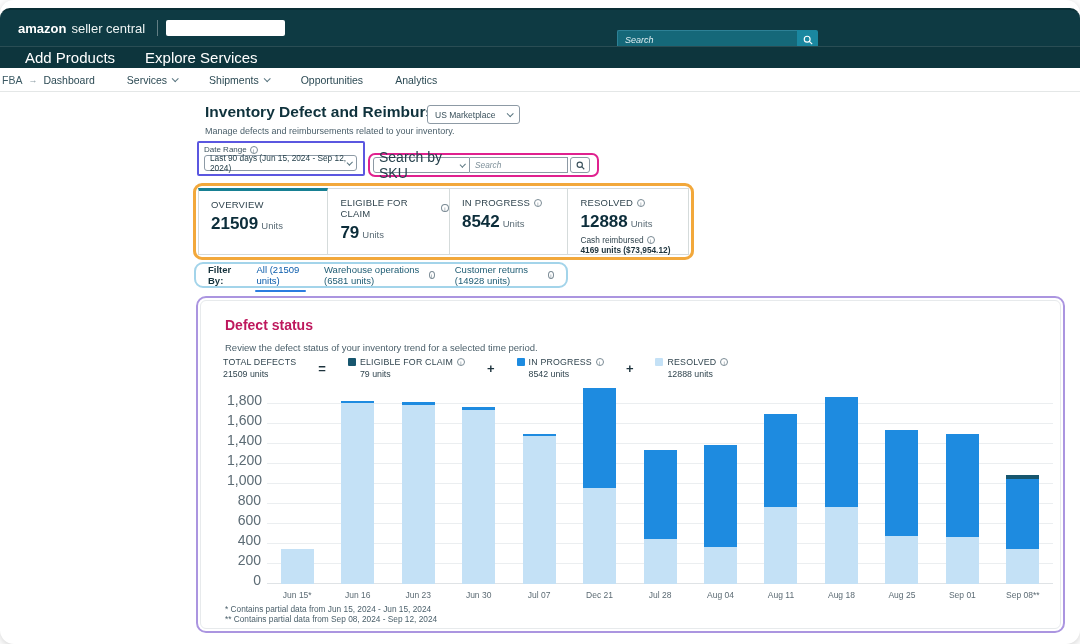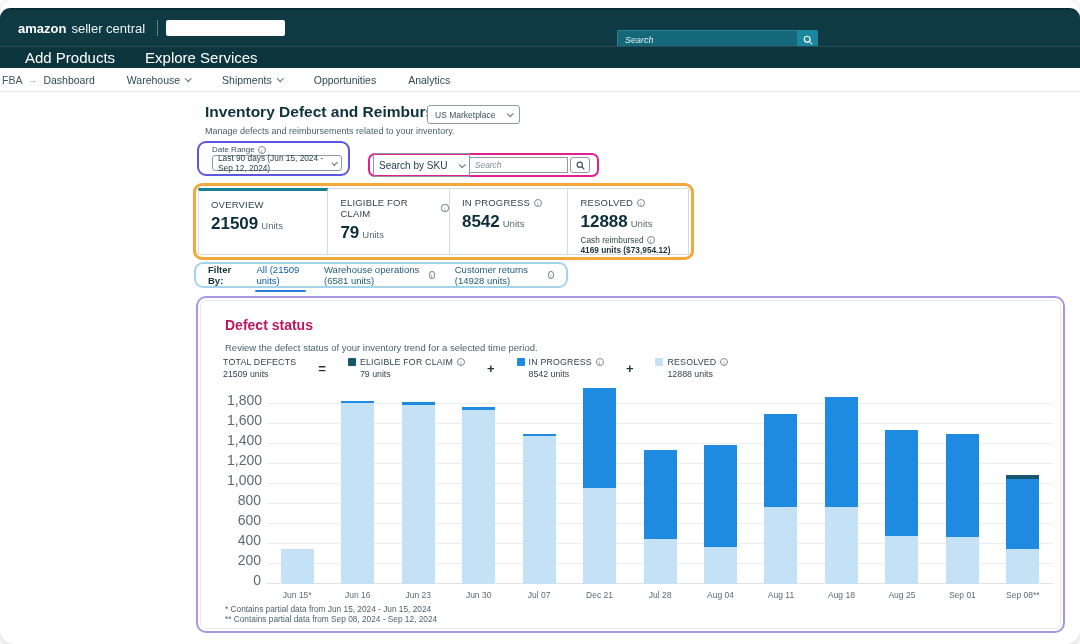--- a/index.html
+++ b/index.html
@@ -25,25 +25,25 @@
   .nav3 .arrow { margin:0 6px; color:#8a9ba3; font-size:9px; }
   .nav3 .item { margin-right:32px; display:flex; align-items:center; gap:5px; cursor:pointer; }
   .chev { display:inline-block; width:5px; height:5px; border-right:1.4px solid #5a7680; border-bottom:1.4px solid #5a7680; transform:rotate(45deg) translateY(-1px); }
 
   
   .page-title { position:absolute; left:205px; top:103px; font-size:15.5px; font-weight:600; color:#0f323c; }
   .mkt-select { position:absolute; left:427px; top:105px; width:93px; height:19px; border:1px solid #8d9aa5; border-radius:3px; background:#fff; font-size:8.5px; color:#39505b; display:flex; align-items:center; justify-content:space-between; padding:0 7px; cursor:pointer; }
   .page-sub { position:absolute; left:205px; top:126px; font-size:9px; color:#4a5f6a; }
 
   
-  .daterange-box { position:absolute; left:197px; top:141px; width:153px; height:35px; border:2.5px solid #5b57e0; border-radius:9px; background:#fff; padding:2px 6px 0 13px; }
+  .daterange-box { position:absolute; left:197px; top:141px; width:168px; height:35px; border:2.5px solid #5b57e0; border-radius:2px; background:#fff; padding:2px 6px 0 5px; }
   .daterange-box .lbl { font-size:8px; color:#39505b; display:flex; align-items:center; gap:3px; }
   .daterange-box .sel { margin-top:1px; height:16px; border:1px solid #8d9aa5; border-radius:3px; font-size:8.3px; color:#26414c; display:flex; align-items:center; justify-content:space-between; padding:0 5px; cursor:pointer; }
   .sku-box { position:absolute; left:368px; top:153px; width:231px; height:24px; border:2.5px solid #e0218f; border-radius:7px; background:#fff; display:flex; align-items:center; padding:0 3px; gap:0; }
-  .sku-box .sel { width:97px; height:24px; border:1px solid #8d9aa5; border-radius:3px 0 0 3px; font-size:10px; color:#26414c; display:flex; align-items:center; justify-content:space-between; padding:0 5px; cursor:pointer; }
+  .sku-box .sel { width:97px; height:16px; border:1px solid #8d9aa5; border-radius:3px 0 0 3px; font-size:14px; color:#26414c; display:flex; align-items:center; justify-content:space-between; padding:0 5px; cursor:pointer; }
   .sku-box .inp { width:98px; height:16px; border:1px solid #8d9aa5; border-left:none; font-size:8.3px; font-style:italic; color:#7e909a; display:flex; align-items:center; padding:0 5px; }
   .sku-box .btn { width:20px; height:16px; margin-left:2px; border:1px solid #8d9aa5; border-radius:3px; background:#fff; color:#39505b; display:flex; align-items:center; justify-content:center; cursor:pointer; }
 
   
   .stats-box { position:absolute; left:193px; top:183px; width:501px; height:77px; border:3px solid #f2a83b; border-radius:9px; background:#fff; display:flex; padding:2px; }
   .stat-card { border:1px solid #d5dbdb; border-left:none; background:#fff; padding:8px 0 0 12px; position:relative; }
   .stat-card:first-child { border-left:1px solid #d5dbdb; border-top:3px solid #178093; }
   .stat-card .lab { font-size:9.5px; color:#31454f; letter-spacing:.2px; display:flex; align-items:center; gap:4px; }
   .stat-card .val { margin-top:4px; font-size:17px; font-weight:bold; color:#0c2d3a; }
   .stat-card .val .unit { font-size:9.5px; font-weight:normal; color:#5a6b75; margin-left:3px; }
@@ -108,21 +108,21 @@
     <a href="#">Explore Services</a>
   </div>
 
   <div class="nav3">
     <span class="crumb">FBA</span>
     <span class="arrow">→</span>
     <span class="item">
         <span>Dashboard</span>
       </span>
     <span class="item">
-        <span>Warehouse</span>
+        <span>Services</span>
         <span class="chev"></span>
       </span>
     <span class="item">
         <span>Shipments</span>
         <span class="chev"></span>
       </span>
     <span class="item">
         <span>Opportunities</span>
       </span>
     <span class="item">

